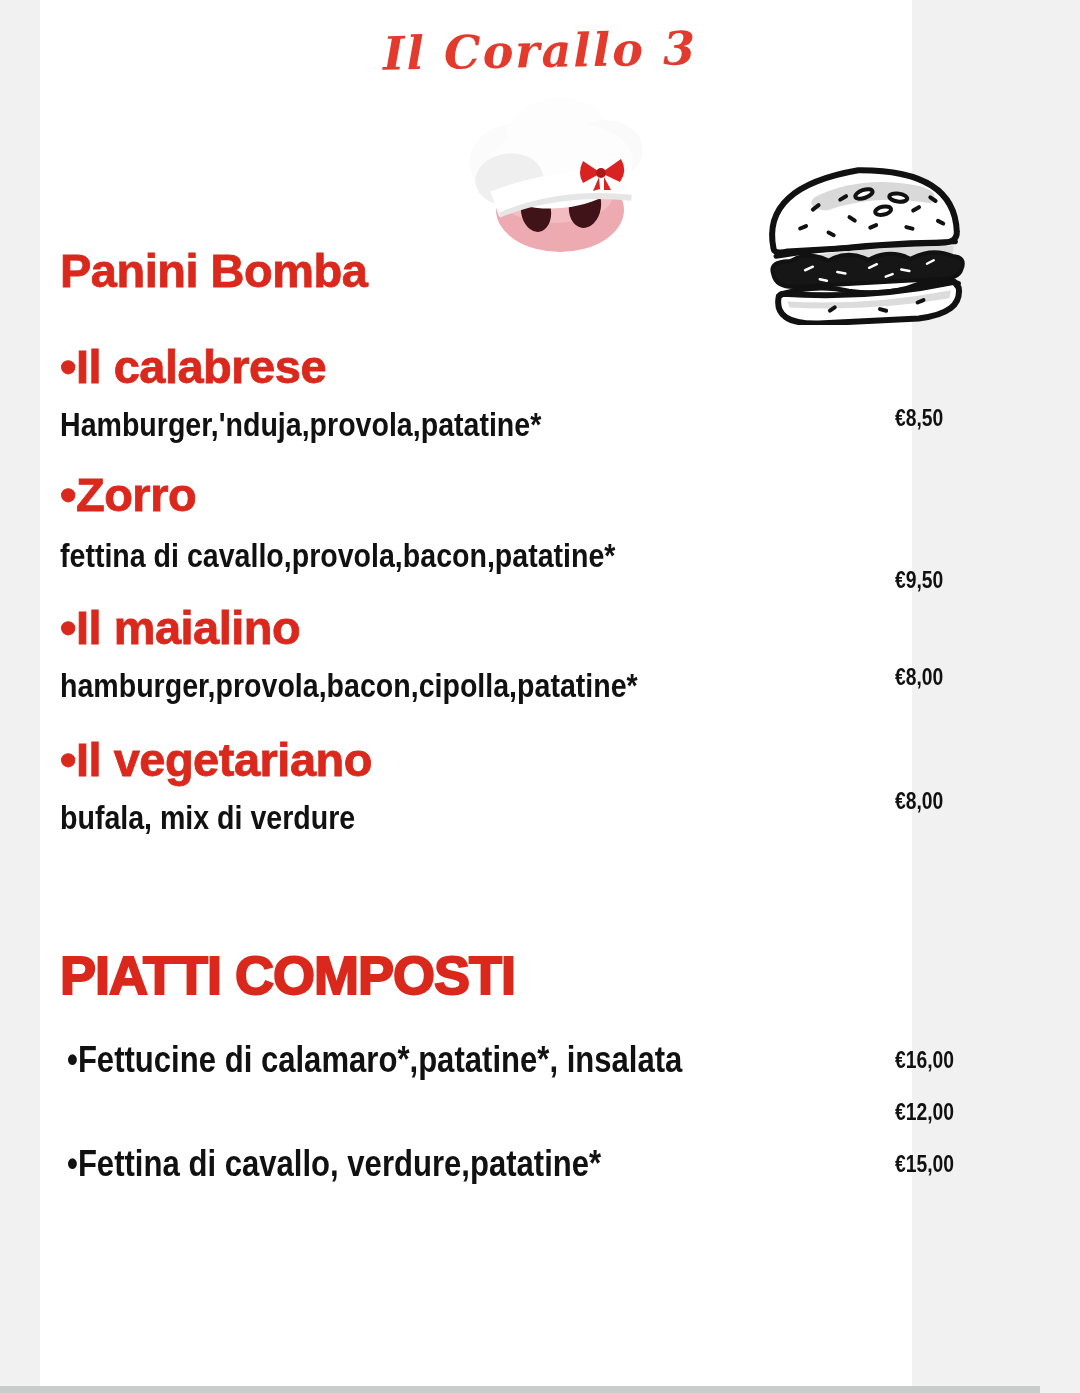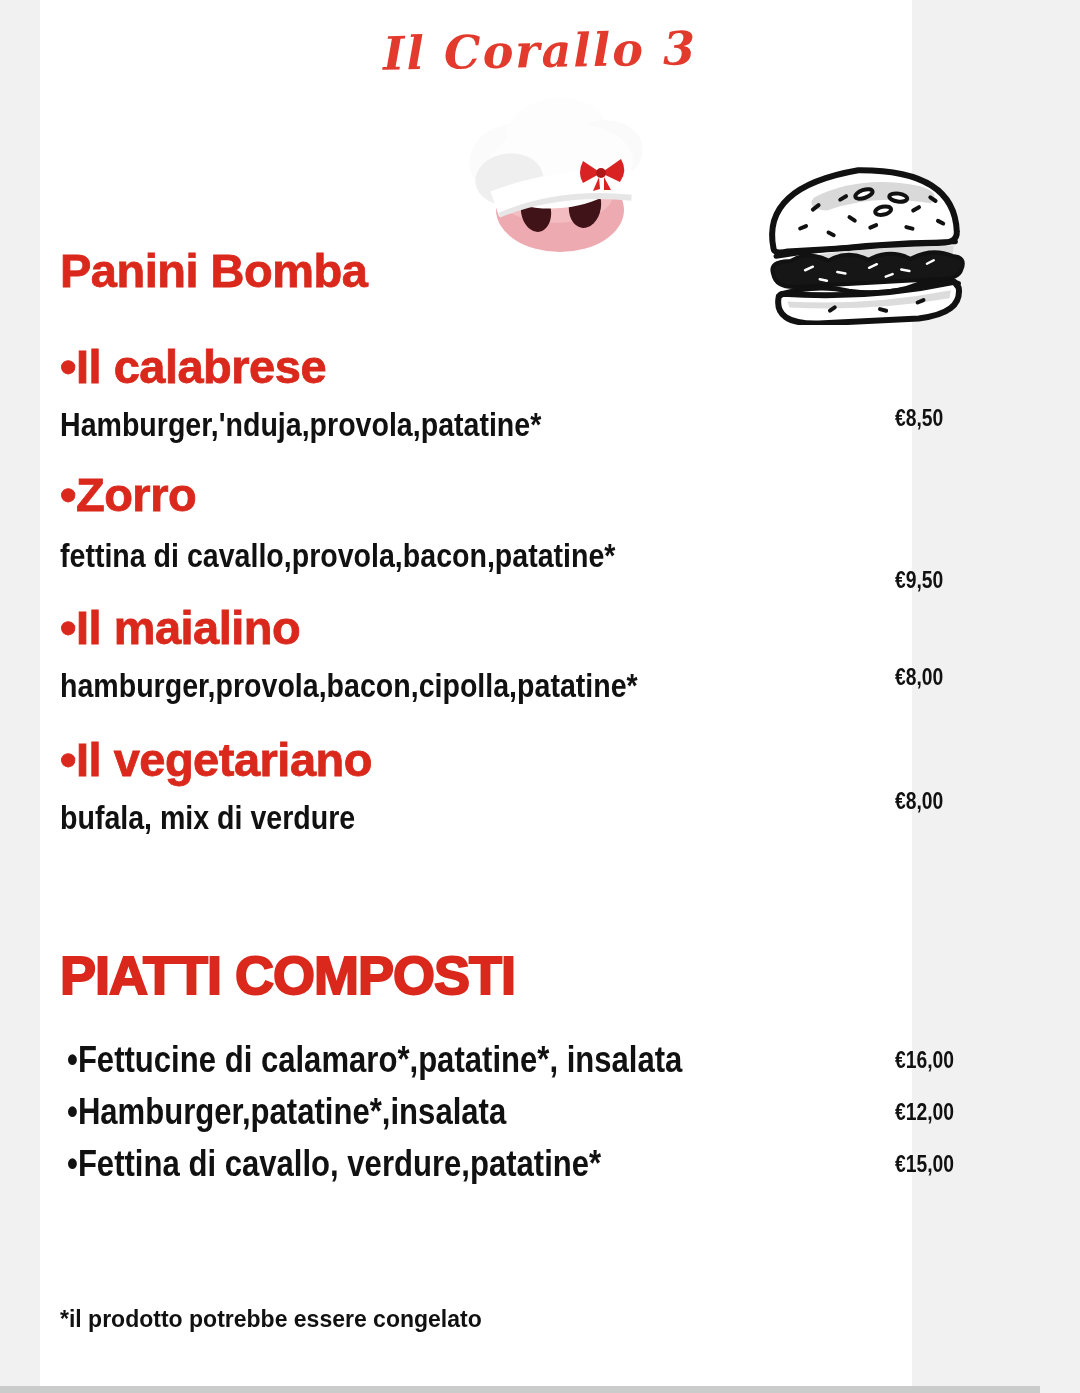--- a/index.html
+++ b/index.html
@@ -147,23 +147,21 @@
 
     <div class="abs item-name" style="top:728px;">•Il vegetariano</div>
     <div class="abs item-desc" style="top:799px;"><span>bufala, mix di verdure</span></div>
     <div class="abs price" style="top:789px;"><span>€8,00</span></div>
 
     <div class="abs big-title">PIATTI COMPOSTI</div>
 
     <div class="abs menu-line" style="top:1040px;"><span>•Fettucine di calamaro*,patatine*, insalata</span></div>
     <div class="abs price" style="top:1048px;"><span>€16,00</span></div>
 
-    <div class="abs menu-line" style="top:1092px;"><span>•Hamburger,patatine*,insalata</span></div>
     <div class="abs price" style="top:1100px;"><span>€12,00</span></div>
 
     <div class="abs menu-line" style="top:1144px;"><span>•Fettina di cavallo, verdure,patatine*</span></div>
     <div class="abs price" style="top:1152px;"><span>€15,00</span></div>
 
-    <div class="abs footnote">*il prodotto potrebbe essere congelato</div>
   </div>
 
   <div class="page-bottom-edge"></div>
 </div>
 
 </body></html>

